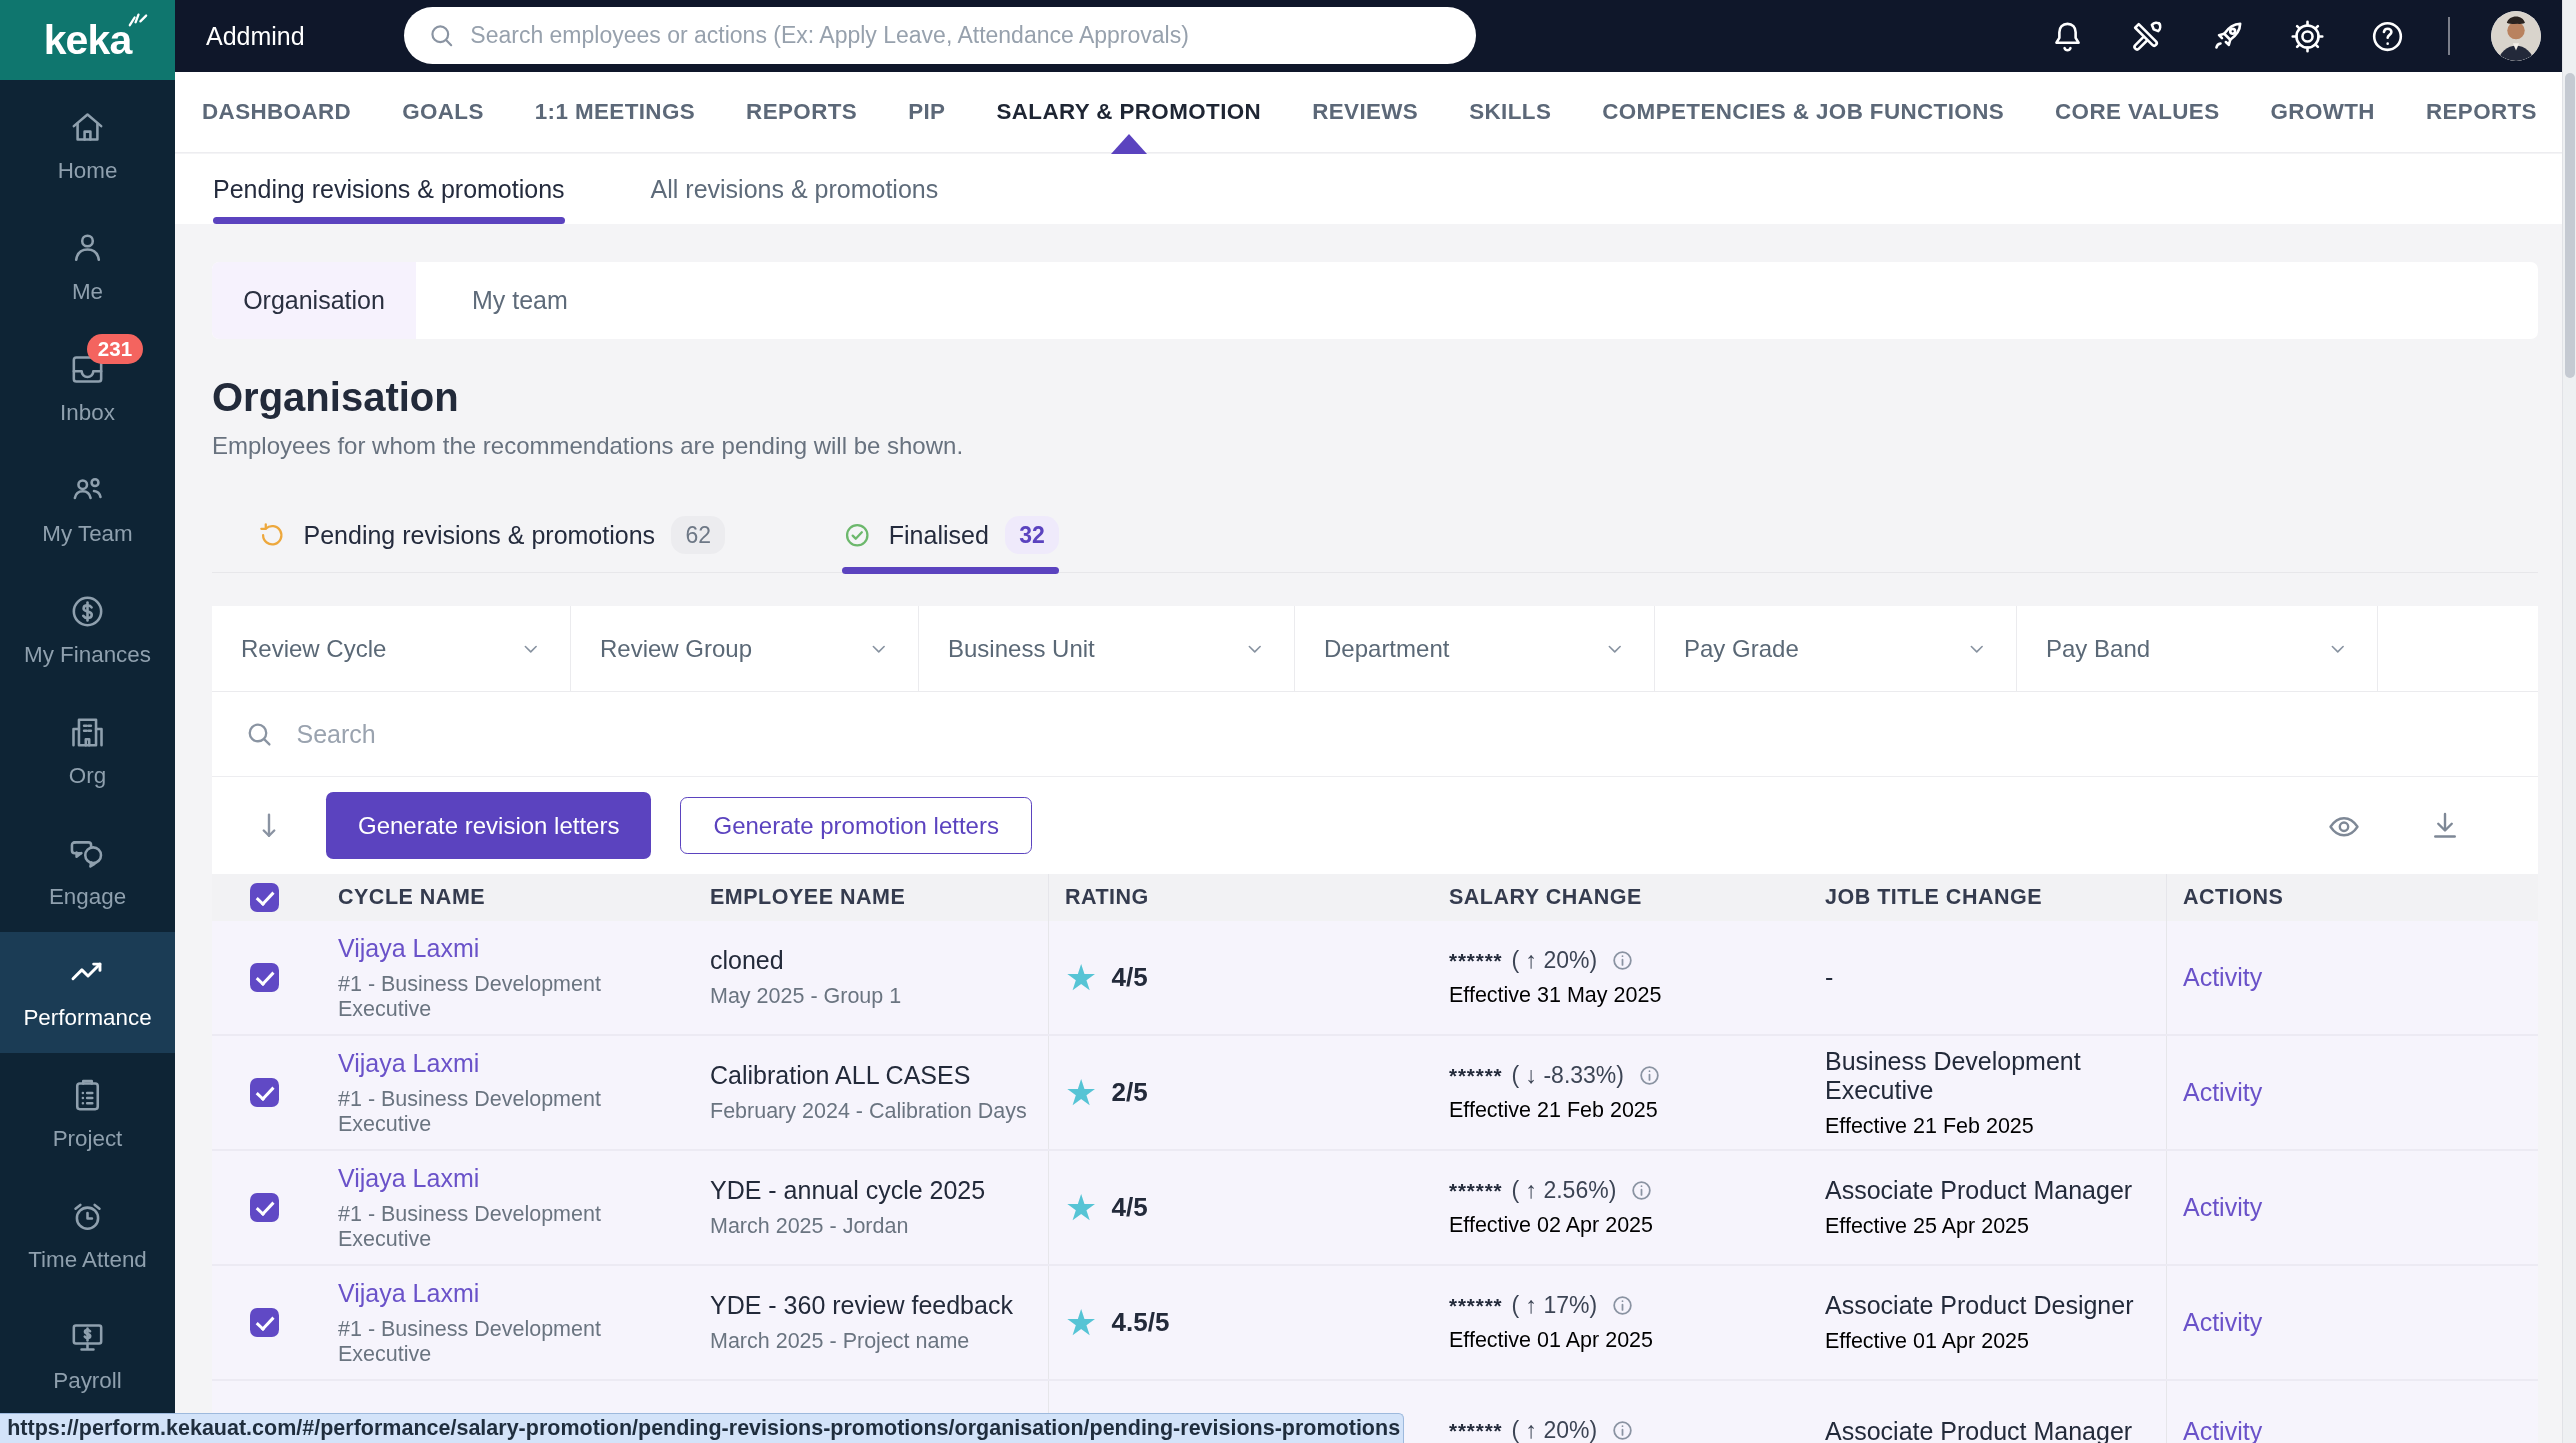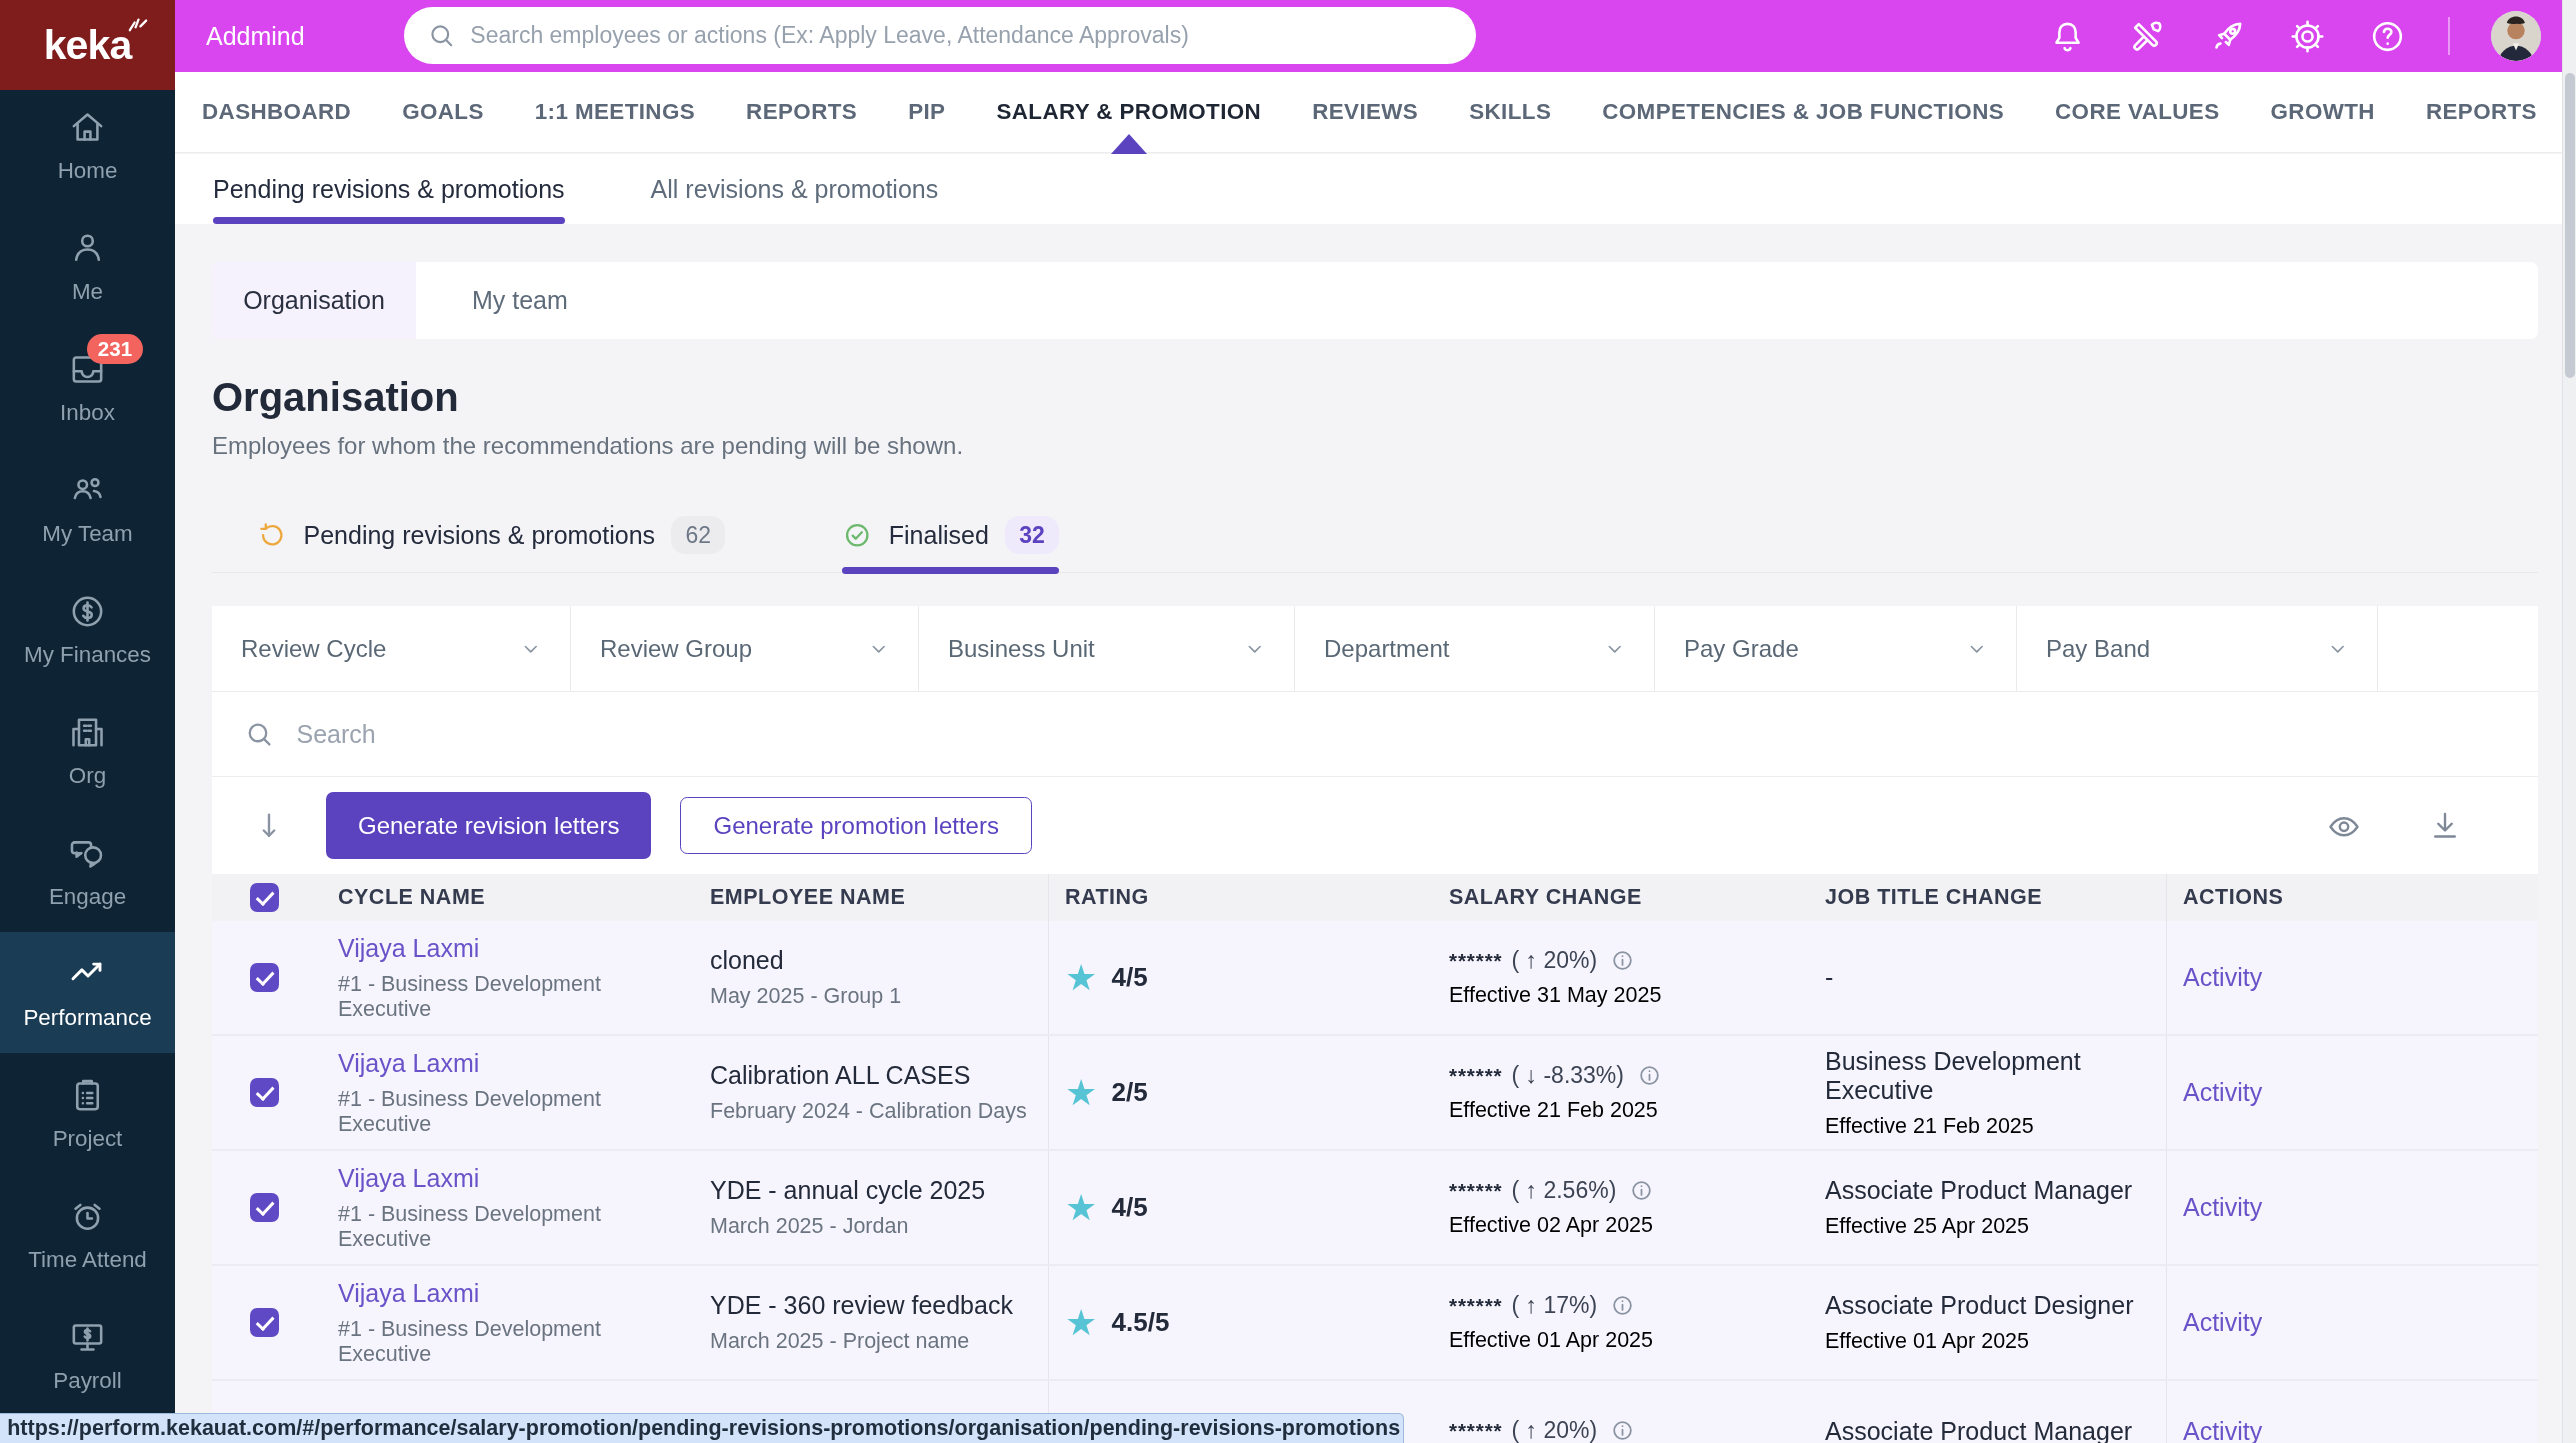--- a/index.html
+++ b/index.html
@@ -10,39 +10,39 @@
 
   
   .scrollbar { position:absolute; right:0; top:0; width:14.3px; height:1443px;
                background:#eef0f2; border-left:0.9px solid #e0e2e6; z-index:60; }
   .scroll-thumb { position:absolute; top:73px; left:1.8px; width:10.8px; height:305px;
                   background:#c5cad2; border-radius:5.4px; }
 
   
   .sidebar { position:absolute; left:0; top:0; width:175px; height:1443px;
              background:#0e2435; z-index:10; }
-  .logo-block { height:90px; background:#7f1d1d; display:flex; align-items:center;
+  .logo-block { height:80px; background:#0f766e; display:flex; align-items:center;
                 justify-content:center; }
   .logo { position:relative; color:#fff; font-size:41px; font-weight:800;
           letter-spacing:-0.9px; }
   .logo .spark { position:absolute; top:-10.8px; right:-18px; }
   .side-items { position:absolute; top:85px; left:0; width:175px; }
   .side-item { height:121px; display:flex; flex-direction:column; align-items:center;
                justify-content:center; gap:10.8px; color:#8fa0ae; font-size:22.4px;
                cursor:pointer; }
   .side-item.active { background:#1b3c55; color:#ffffff; }
   .side-icon { width:41px; height:41px; position:relative; }
   .side-icon svg { width:41px; height:41px; }
   .side-badge { position:absolute; top:-14.3px; left:20px; background:#f4645f; color:#fff;
                 font-size:20.6px; line-height:20.6px; padding:4.5px 10.8px; border-radius:16px;
                 font-weight:600; }
 
   
   .topbar { position:absolute; left:175px; top:0; width:2387px; height:72px;
-            background:#d946ef; display:flex; align-items:center; z-index:5; }
+            background:#0f172a; display:flex; align-items:center; z-index:5; }
   .company { color:#fff; font-size:25px; margin-left:31px; }
   .gsearch { position:absolute; left:229px; top:7.2px; width:1072px; height:57px;
              background:#fff; border-radius:30px; display:flex; align-items:center;
              padding:0 23px; gap:14.3px; }
   .gsearch input { border:none; outline:none; flex:1; font-size:23px; color:#3a4454;
                    font-family:"Liberation Sans", sans-serif; background:transparent; }
   .gsearch input::placeholder { color:#97a1ad; }
   .top-right { position:absolute; right:21.5px; top:0; height:72px; display:flex;
                align-items:center; gap:41px; }
   .tb-icon { width:39px; height:39px; color:#fff; cursor:pointer; }

